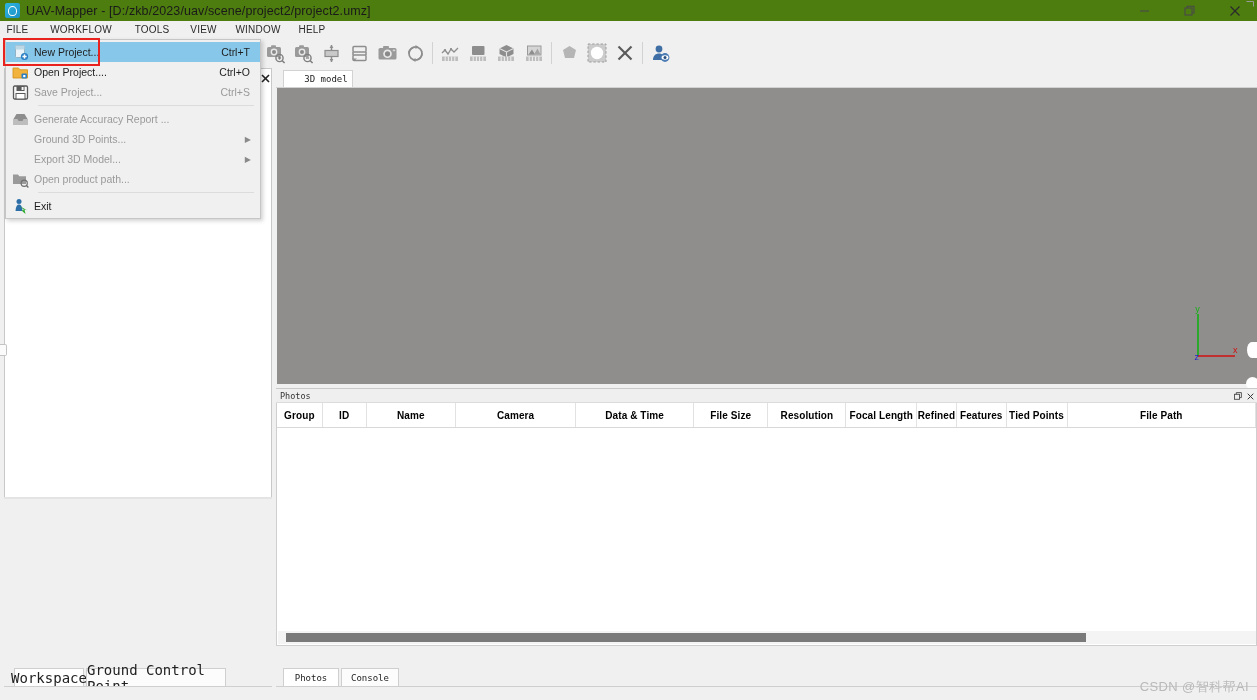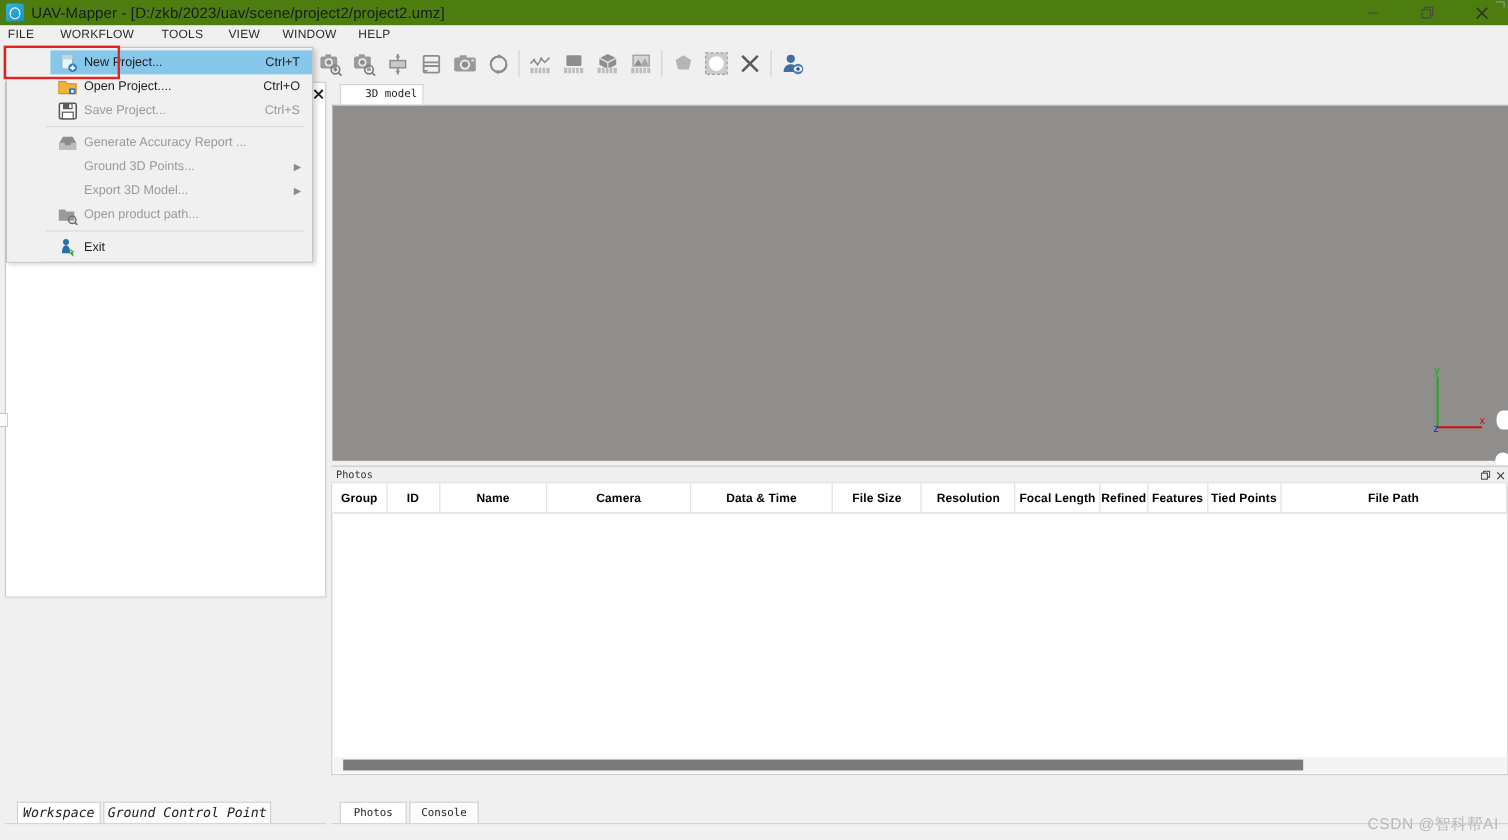--- a/index.html
+++ b/index.html
@@ -47,21 +47,21 @@
   .left-panel{position:absolute;left:4px;top:68px;width:268px;height:430px;
     background:#ffffff;border:1px solid #c8c8c8;box-sizing:border-box;}
   .left-shadow{position:absolute;left:4px;top:497px;width:268px;height:2px;background:#e4e4e4;}
   .splitter-handle{position:absolute;left:0px;top:344px;width:7px;height:12px;
     background:#fbfbfb;border:1px solid #c4c4c4;border-left:none;border-radius:0 2px 2px 0;box-sizing:border-box;}
 
   
   .left-tabs{position:absolute;left:4px;top:668px;width:268px;height:18px;}
   .ltab{position:absolute;top:0;height:18px;background:#fcfcfc;border:1px solid #cfcfcf;
     border-bottom:none;box-sizing:border-box;font-family:"DejaVu Sans Mono",monospace;
-    font-size:11px;color:#222;display:flex;align-items:center;justify-content:center;font-style:italic;}
+    font-size:14px;color:#222;display:flex;align-items:center;justify-content:center;}
   .ltab.active{background:#ffffff;}
   .ltab-1{left:10px;width:70px;}
   .ltab-2{left:82px;width:140px;}
   .left-tabline{position:absolute;left:4px;top:686px;width:268px;height:1px;background:#cfcfcf;}
 
   
   .view-close{position:absolute;left:259px;top:70px;width:13px;height:16px;
     display:flex;align-items:center;justify-content:center;}
   .doc-tabs{position:absolute;left:276px;top:70px;width:981px;height:18px;background:#f0f0f0;}
   .doc-tab{position:absolute;left:7px;top:0;width:70px;height:18px;background:#ffffff;
@@ -101,21 +101,21 @@
   .rtab-1{left:7px;width:56px;}
   .rtab-2{left:65px;width:58px;}
   .right-tabline{position:absolute;left:276px;top:686px;width:981px;height:1px;background:#cfcfcf;}
   .statusbar{position:absolute;left:0;top:687px;width:1257px;height:13px;background:#f0f0f0;}
 
   
   .dropdown{position:absolute;left:5px;top:39px;width:256px;background:#f0f0f0;
     border:1px solid #c6c6c6;box-sizing:border-box;
     box-shadow:2px 2px 4px rgba(0,0,0,.18);}
   .dd-gutter{position:absolute;left:0;top:0;width:28px;height:100%;background:#f0f0f0;}
-  .dd-item{position:relative;height:20px;display:flex;align-items:center;cursor:default;margin-left:36px;}
+  .dd-item{position:relative;height:20px;display:flex;align-items:center;cursor:default;}
   .dd-item.sel{background:#86c7ea;}
   .dd-ico{width:28px;height:20px;display:flex;align-items:center;justify-content:center;flex:0 0 auto;}
   .dd-label{font-size:10.5px;color:#1e1e1e;white-space:nowrap;}
   .dd-label.dis{color:#9a9a9a;}
   .dd-short{position:absolute;right:10px;font-size:10.5px;color:#1e1e1e;}
   .dd-short.dis{color:#9a9a9a;}
   .dd-arrow{position:absolute;right:9px;font-size:8px;color:#8a8a8a;}
   .dd-sep{height:1px;background:#dcdcdc;margin:3px 6px 3px 32px;}
 
   .redbox{position:absolute;left:3px;top:38px;width:97px;height:28px;

